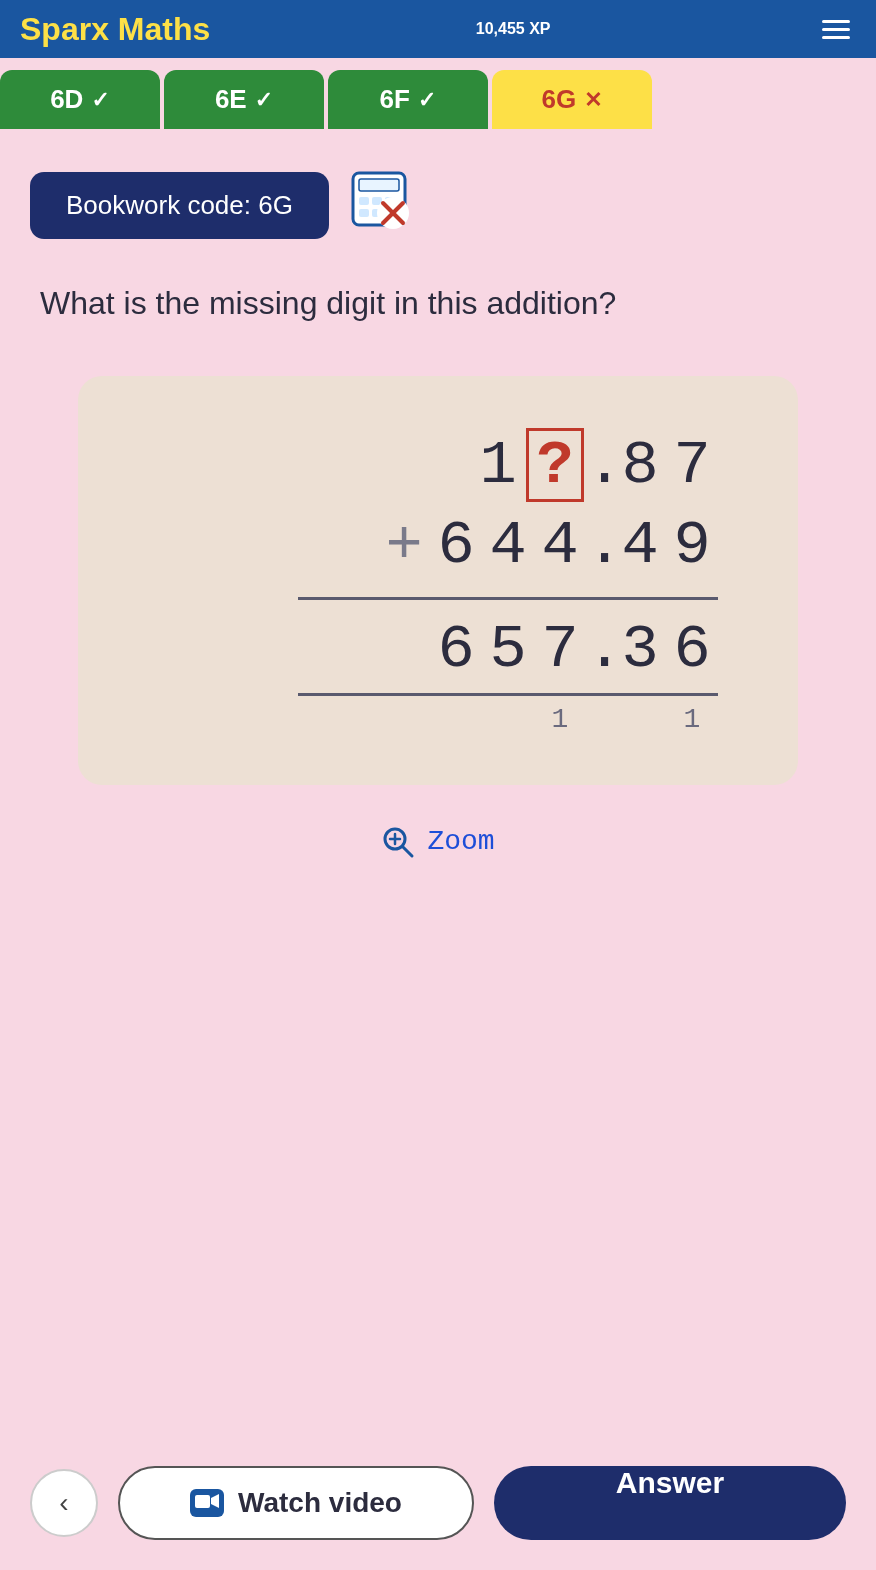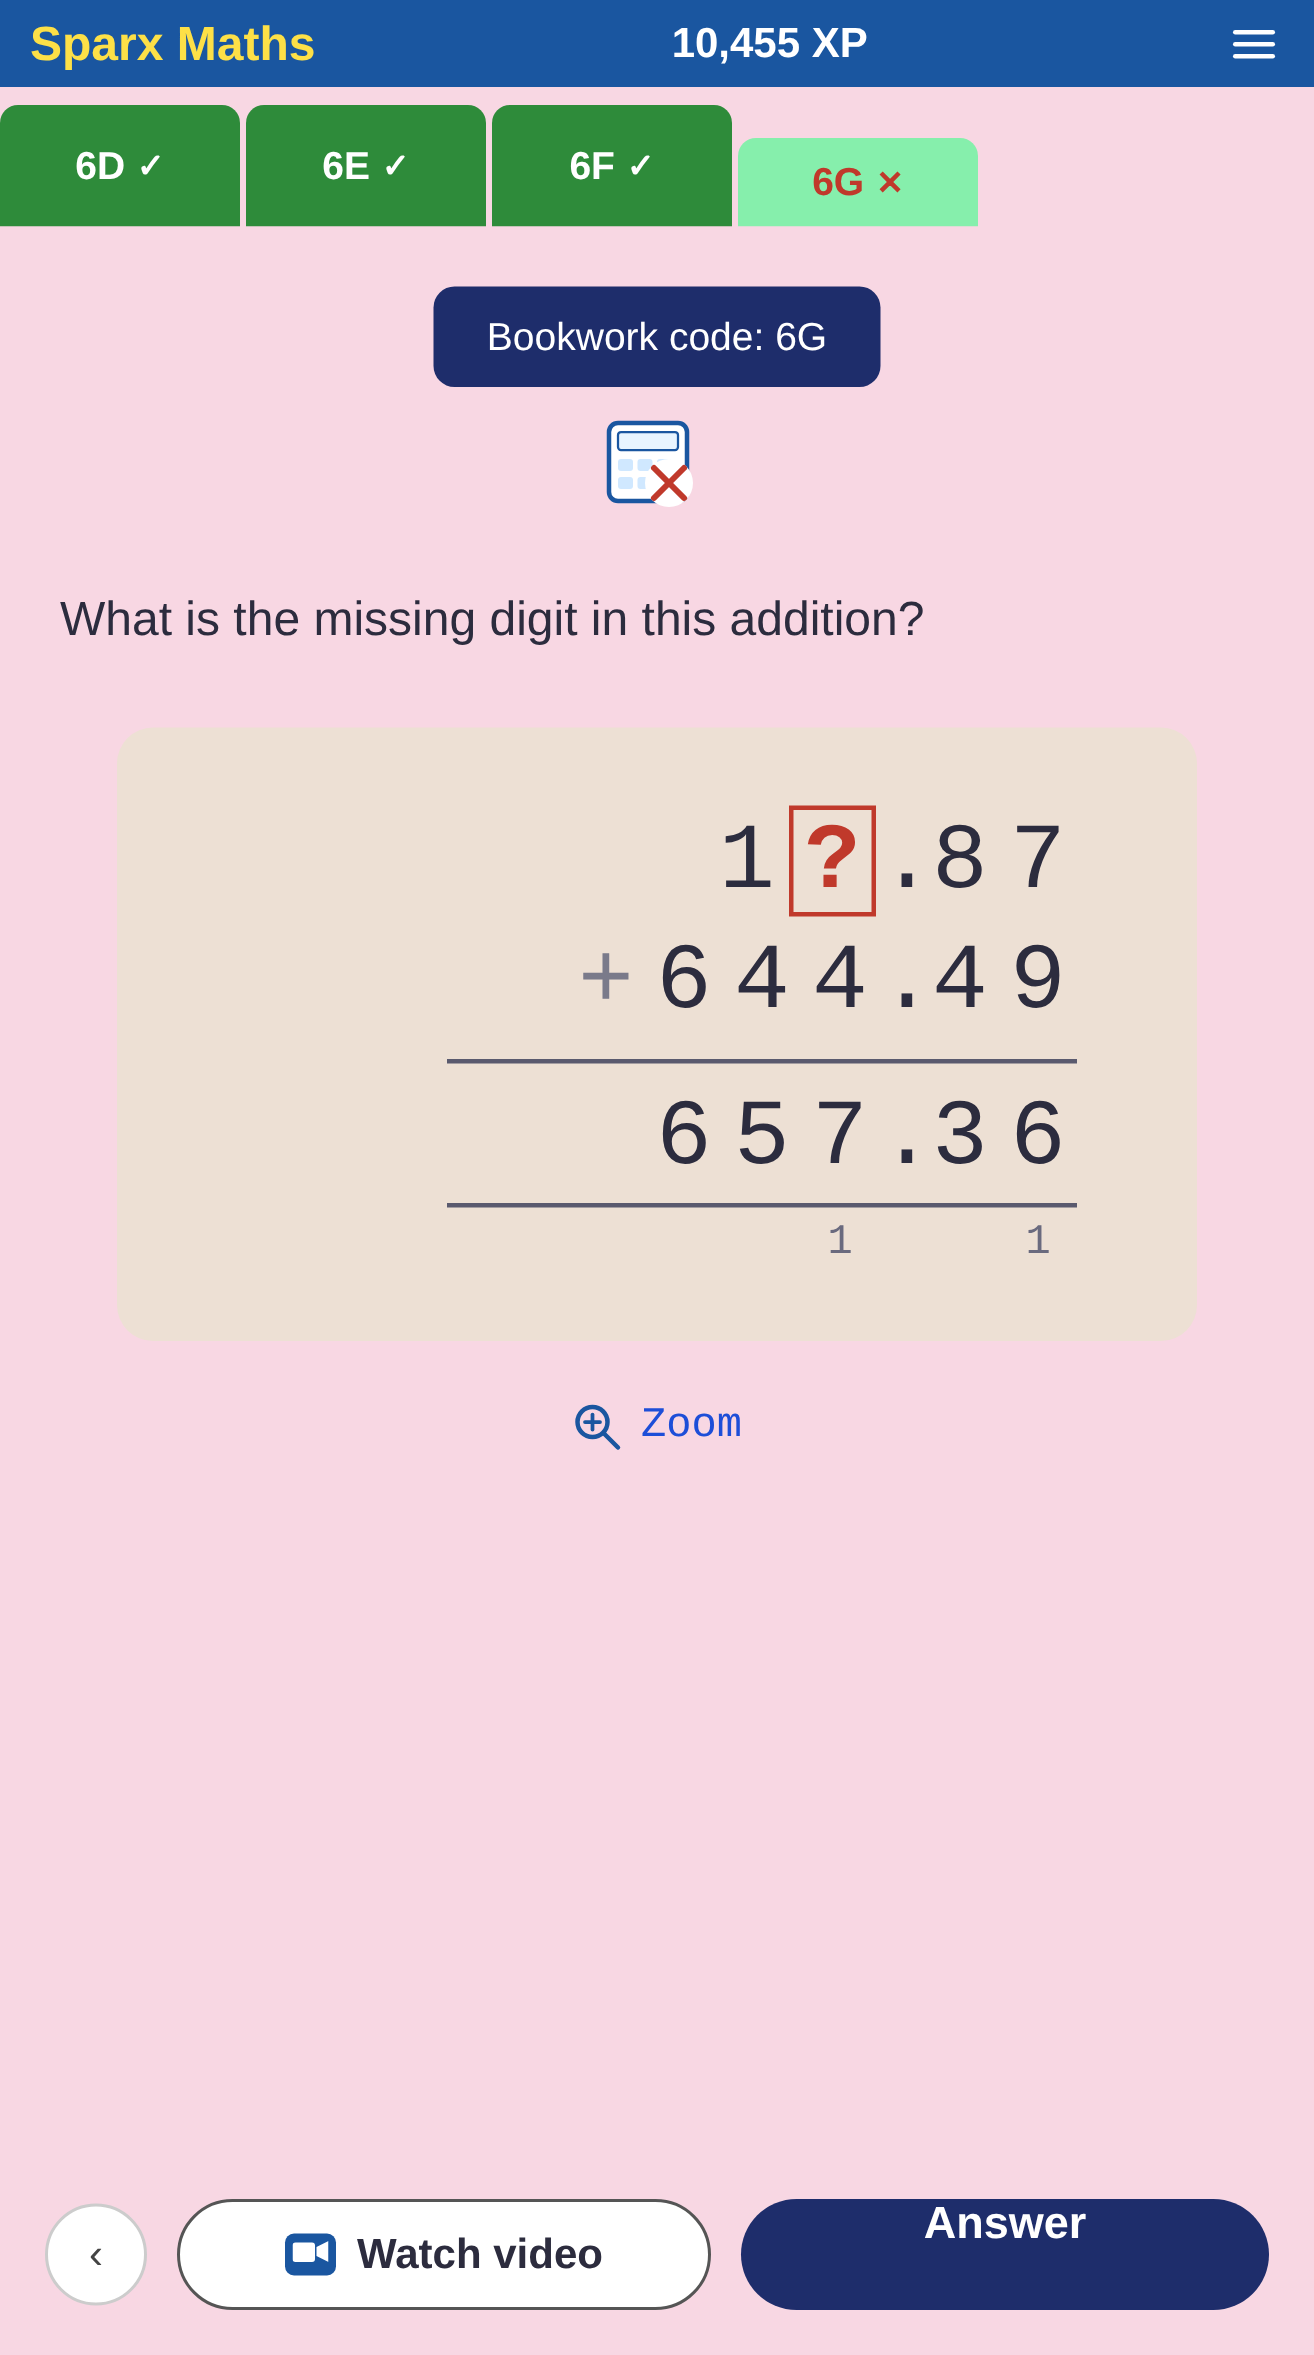--- a/index.html
+++ b/index.html
@@ -29,21 +29,21 @@
     }
 
     .header-title {
       color: #fde047;
       font-size: 32px;
       font-weight: 700;
     }
 
     .header-xp {
       color: white;
-      font-size: 28px;
+      font-size: 16px;
       font-weight: 600;
     }
 
     .header-menu {
       color: white;
       font-size: 28px;
       cursor: pointer;
       display: flex;
       flex-direction: column;
       gap: 5px;
@@ -80,23 +80,22 @@
       cursor: pointer;
       min-width: 160px;
     }
 
     .tab-green {
       background-color: #2e8b3a;
       color: white;
     }
 
     .tab-active-red {
-      background-color: #86efac;
+      background-color: #fde047;
       color: #c0392b;
-      margin-top: 22px;
     }
 
     .tab-check {
       color: white;
       font-size: 22px;
     }
 
     .tab-x {
       color: #c0392b;
       font-size: 22px;
@@ -108,21 +107,20 @@
       padding: 40px 30px 140px 30px;
       min-height: 1400px;
     }
 
     
     .bookwork-row {
       display: flex;
       align-items: center;
       gap: 20px;
       margin-bottom: 40px;
-      flex-direction: column;
     }
 
     .bookwork-badge {
       background-color: #1e2d6b;
       color: white;
       font-size: 26px;
       font-weight: 500;
       padding: 18px 36px;
       border-radius: 14px;
     }

